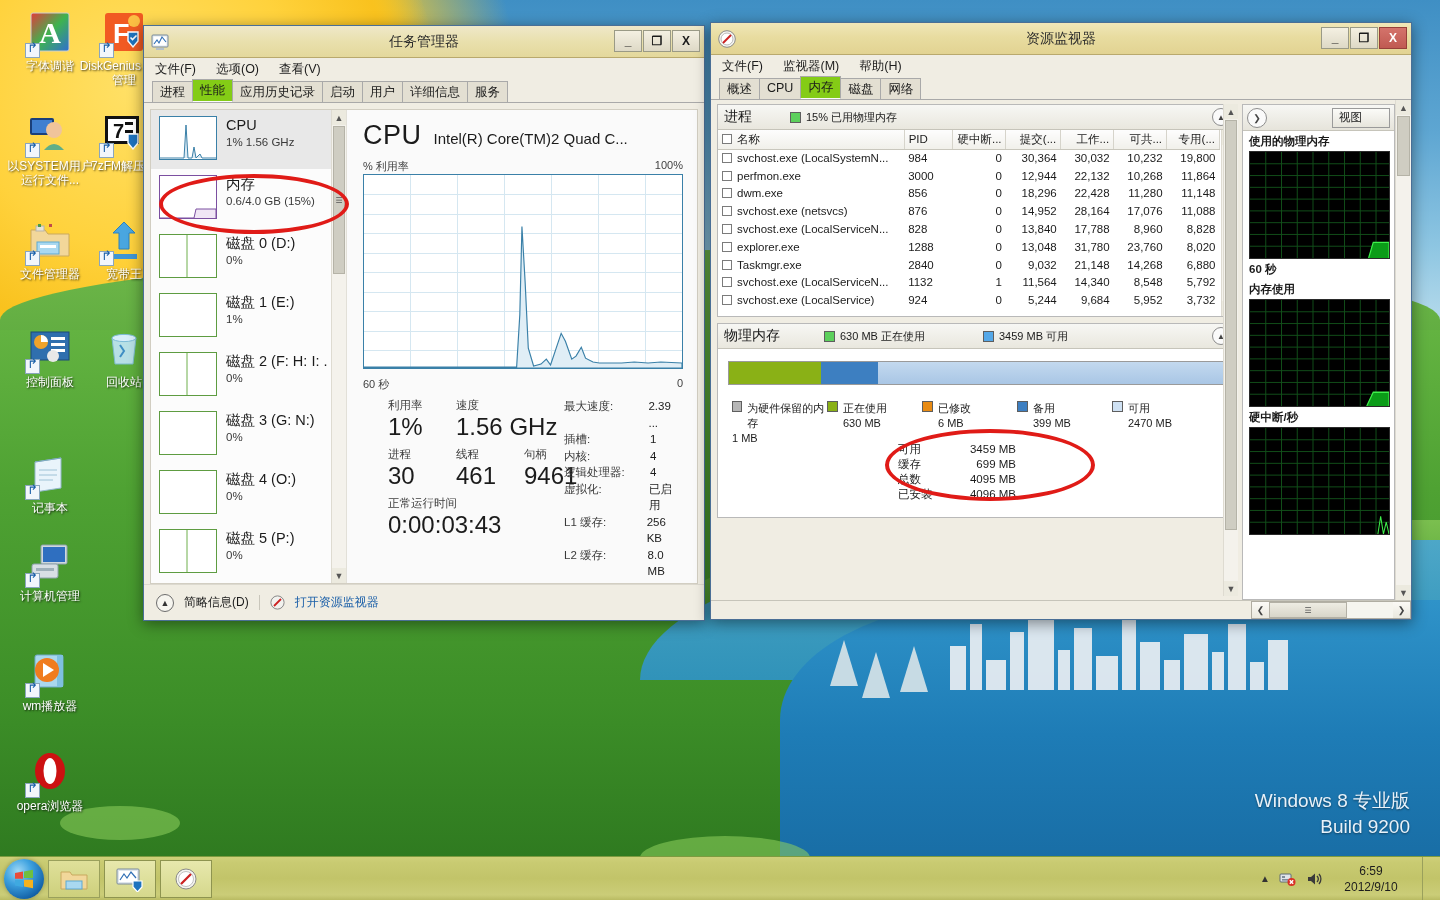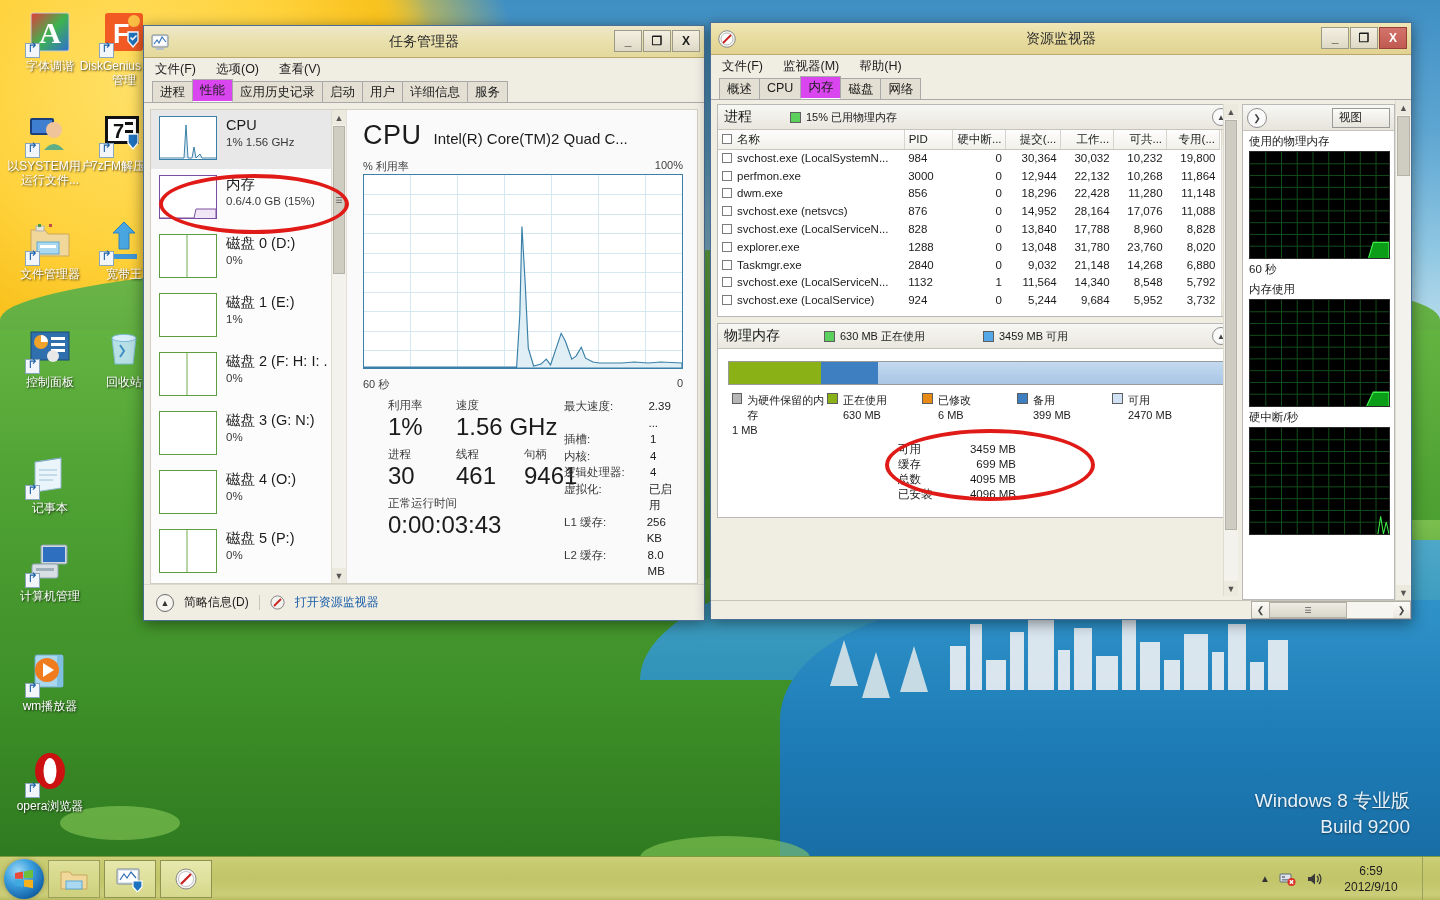--- a/index.html
+++ b/index.html
@@ -74,21 +74,21 @@
   .menubar span { padding:1px 3px; }
 
   
   #taskmgr { left:143px; top:25px; width:562px; height:596px;
     background:#f0ede3; border:1px solid #4a6f96; }
   #taskmgr .body { background:#f0ede3; height:calc(100% - 32px); display:flex; flex-direction:column; }
   .tabstrip { display:flex; align-items:flex-end; height:23px; padding-left:8px;
     border-bottom:1px solid #a9a9a9; background:#f0ede3; }
   .tab { font-size:12.5px; padding:2px 7px 3px; border:1px solid #a9a9a9; border-bottom:none;
     background:#e3dfd2; margin-right:-1px; color:#1b1b1b; height:21px; }
-  .tab.active { background:#d946ef; height:23px; position:relative; z-index:2;
+  .tab.active { background:#84cc16; height:23px; position:relative; z-index:2;
     border-bottom:1px solid #fcfcfc; }
 
   .tm-main { flex:1; display:flex; background:#fff; margin:6px 6px 0 6px; border:1px solid #d2cec2;
     background:#fafafa; overflow:hidden; position:relative; }
   .tm-list { width:196px; background:#fcfcfc; border-right:1px solid #e2e0d8; position:relative; }
   .tm-item { display:flex; gap:9px; padding:6px 6px 6px 8px; align-items:flex-start; height:59px; }
   .tm-item.sel { background:#e8e8e8; }
   .tm-thumb { width:58px; height:44px; background:#fff; flex:0 0 auto; position:relative; overflow:hidden; }
   .tm-thumb.cpu { border:1px solid #3a80a8; }
   .tm-thumb.mem { border:1px solid #7b4fa0; }
@@ -153,32 +153,32 @@
     text-align:right; white-space:nowrap; overflow:hidden; }
   table.proc th.l { text-align:left; }
   table.proc td { height:17.8px; padding:0 4px; text-align:right; color:#1b1b1b; white-space:nowrap;
     overflow:hidden; }
   table.proc td.l { text-align:left; }
   .cbx { width:10px; height:10px; border:1px solid #7b7b7b; background:#fff; display:inline-block;
     vertical-align:-1px; margin-right:5px; }
 
   .membar { height:24px; display:flex; border:1px solid #9a9a9a; margin:12px 10px 0 10px; }
   .legend { display:flex; margin:8px 0 0 14px; }
-  .legend > div { width:95px; font-size:11px; color:#1b1b1b; line-height:15px; }
+  .legend > div { width:95px; font-size:11px; color:#1b1b1b; line-height:15px;margin-top:8px; }
   .legend .lg-t { display:flex; gap:5px; align-items:flex-start; }
 
   .rm-right { width:158px; background:#f0ede3; border-left:0; display:flex; flex-direction:column;
      padding:4px 0 0 5px; }
   .rm-right-inner { background:#fff; border:1px solid #b9b9b9; flex:1; overflow:hidden; position:relative; }
   .rr-hdr { height:26px; background:linear-gradient(180deg,#f7f7f4,#e6e4db); border-bottom:1px solid #c6c4ba;
     display:flex; align-items:center; padding:0 4px; }
   .view-btn { margin-left:auto; height:20px; min-width:58px; border:1px solid #9a9a9a;
     background:linear-gradient(180deg,#fbfbf8,#e7e5dc); font-size:11.5px; color:#1b1b1b;
     display:flex; align-items:center; padding:0 6px; }
-  .gl { font-size:11.5px; color:#1b1b1b; padding:3px 4px 2px 6px; }
+  .gl { font-size:11.5px; color:#1b1b1b; padding:3px 4px 2px 6px;font-weight:bold; }
   .ggraph { margin:0 4px 0 6px; height:108px; background:#000; position:relative; overflow:hidden;
     border:1px solid #2a2a2a;}
   .statusbar { height:19px; border-top:1px solid #c6c4ba; background:#f0ede3; display:flex;
     align-items:center; }
   .hscroll { height:18px; display:flex; border:1px solid #b0ada2; background:#f6f5ef; }
   .hscroll .ha { width:17px; display:flex; align-items:center; justify-content:center; font-size:9px;
     color:#444; background:linear-gradient(180deg,#fbfaf6,#eae8de); }
   .hscroll .ht { width:78px; background:linear-gradient(180deg,#eeece3,#d8d5c9); border:1px solid #b3b0a5;
     display:flex; align-items:center; justify-content:center; font-size:8px; color:#555; }
 

